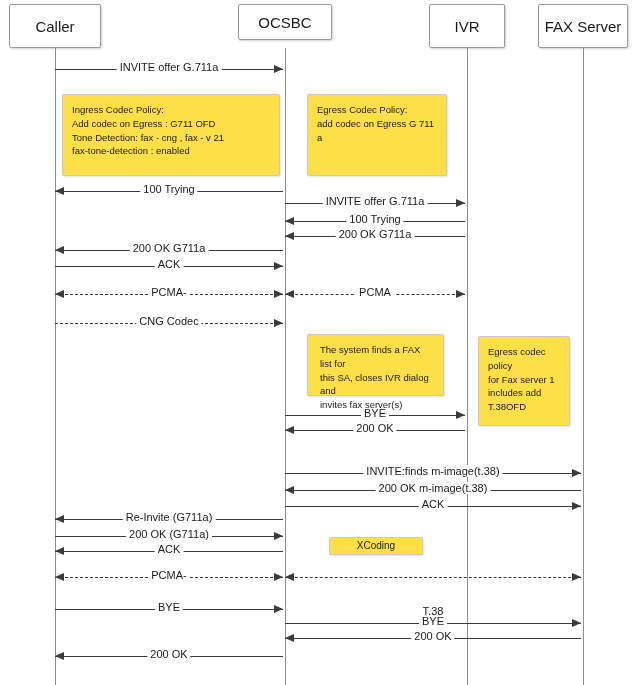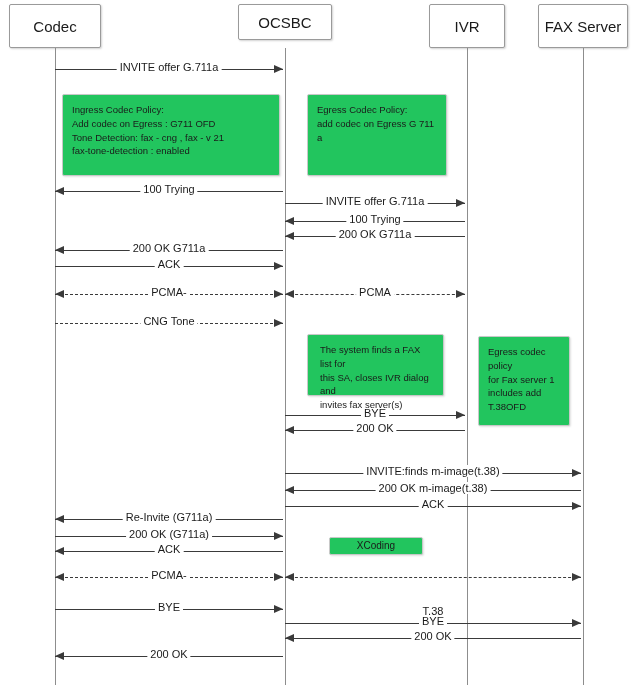--- a/index.html
+++ b/index.html
@@ -63,21 +63,21 @@
     font-size: 11px;
     color: #1a1a1a;
     background: #ffffff;
     padding: 0 3px;
     white-space: nowrap;
     transform: translateX(-50%);
   }
   .note {
     position: absolute;
     box-sizing: border-box;
-    background: #22c55e;
+    background: #fde047;
     border: 1px solid #c8c8c8;
     color: #1a1a1a;
     font-size: 9.5px;
     line-height: 1.45;
     padding: 8px 9px;
     box-shadow: 1px 1px 2px rgba(0,0,0,0.12);
   }
   .note.wavy {
     border-radius: 2px;
   }
@@ -87,21 +87,21 @@
     align-items: center;
     justify-content: center;
     text-align: center;
     font-size: 10px;
   }
 </style>
 </head>
 <body>
 
 <div id="diagram">
-    <div class="actor-box" style="left: 9px; top: 4px; width: 92px; height: 44px;">Codec</div>
+    <div class="actor-box" style="left: 9px; top: 4px; width: 92px; height: 44px;">Caller</div>
     <div class="lifeline" style="left: 55px; top: 48px; height: 637px;"></div>
     <div class="actor-box" style="left: 238px; top: 4px; width: 94px; height: 36px;">OCSBC</div>
     <div class="lifeline" style="left: 285px; top: 48px; height: 637px;"></div>
     <div class="actor-box" style="left: 429px; top: 4px; width: 76px; height: 44px;">IVR</div>
     <div class="lifeline" style="left: 467px; top: 48px; height: 637px;"></div>
     <div class="actor-box" style="left: 538px; top: 4px; width: 90px; height: 44px;">FAX Server</div>
     <div class="lifeline" style="left: 583px; top: 48px; height: 637px;"></div>
     <div class="msg" style="left: 55px; top: 69px; width: 228px;"></div>
     <div class="arrowhead right" style="top: 65px; left: 274px;"></div>
     <div class="msg-label" style="left: 169px; top: 61px;">INVITE offer G.711a</div>
@@ -126,21 +126,21 @@
     <div class="msg dashed" style="left: 55px; top: 294px; width: 228px;"></div>
     <div class="arrowhead right" style="top: 290px; left: 274px;"></div>
     <div class="arrowhead left" style="top: 290px; left: 55px;"></div>
     <div class="msg-label" style="left: 169px; top: 286px;">PCMA-</div>
     <div class="msg dashed" style="left: 285px; top: 294px; width: 180px;"></div>
     <div class="arrowhead right" style="top: 290px; left: 456px;"></div>
     <div class="arrowhead left" style="top: 290px; left: 285px;"></div>
     <div class="msg-label" style="left: 375px; top: 286px;">PCMA</div>
     <div class="msg dashed" style="left: 55px; top: 323px; width: 228px;"></div>
     <div class="arrowhead right" style="top: 319px; left: 274px;"></div>
-    <div class="msg-label" style="left: 169px; top: 315px;">CNG Tone</div>
+    <div class="msg-label" style="left: 169px; top: 315px;">CNG Codec</div>
     <div class="msg" style="left: 285px; top: 415px; width: 180px;"></div>
     <div class="arrowhead right" style="top: 411px; left: 456px;"></div>
     <div class="msg-label" style="left: 375px; top: 407px;">BYE</div>
     <div class="msg" style="left: 285px; top: 430px; width: 180px;"></div>
     <div class="arrowhead left" style="top: 426px; left: 285px;"></div>
     <div class="msg-label" style="left: 375px; top: 422px;">200 OK</div>
     <div class="msg" style="left: 285px; top: 473px; width: 296px;"></div>
     <div class="arrowhead right" style="top: 469px; left: 572px;"></div>
     <div class="msg-label" style="left: 433px; top: 465px;">INVITE:finds m-image(t.38)</div>
     <div class="msg" style="left: 285px; top: 490px; width: 296px;"></div>

